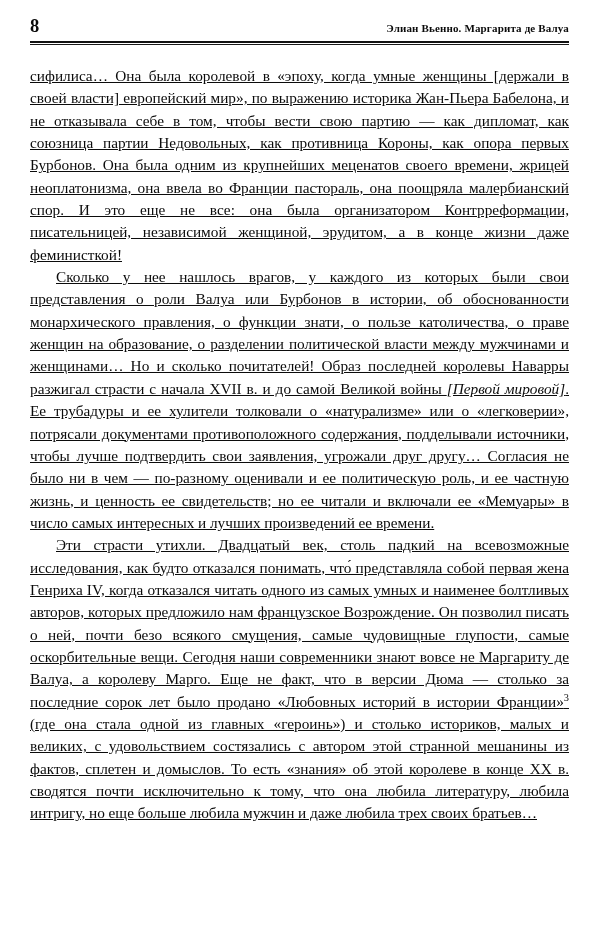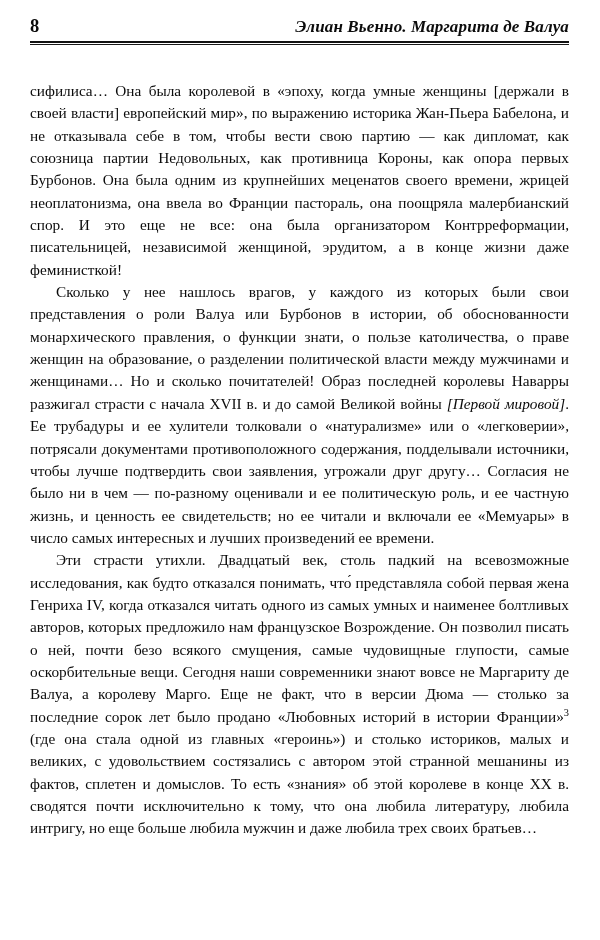--- a/index.html
+++ b/index.html
@@ -35,23 +35,22 @@
     align-items: baseline;
     justify-content: space-between;
   }
   .folio {
     font-size: 18.5px;
     font-weight: 700;
     line-height: 1;
     letter-spacing: 0.2px;
   }
   .head-title {
-    font-style: italic;
     font-weight: 700;
-    font-size: 17px;
+    font-size: 11px;
     line-height: 1;
     letter-spacing: 0.15px;
     white-space: nowrap;
   }
 
   
   .rule {
     position: absolute;
     left: 30px;
     right: 31px;
@@ -74,28 +73,29 @@
     position: absolute;
     left: 0; right: 0; top: 3px;
     height: 1.4px;
     background: #1a1a1a;
   }
 
   
   .textblock {
     position: absolute;
     left: 30px;
-    top: 80px;
+    top: 65px;
     width: 539px;
     font-size: 15.3px;
     line-height: 22.35px;
     text-align: justify;
     text-justify: inter-word;
     hyphens: manual;
     word-spacing: -0.1px;
+    text-decoration: underline;
   }
   .textblock p {
     margin: 0;
     text-indent: 26px;
     text-align: justify;
   }
   .textblock p.first {
     text-indent: 0;
   }
   .ital {

